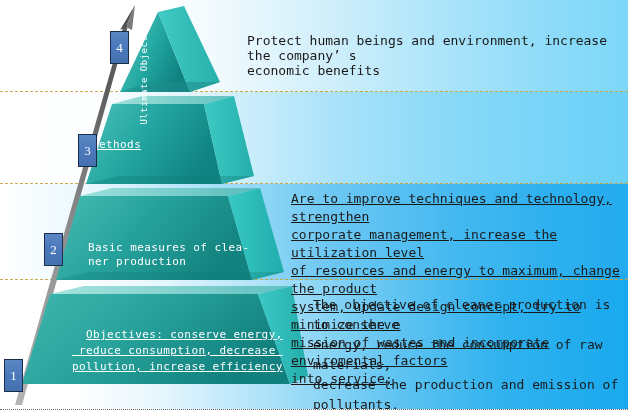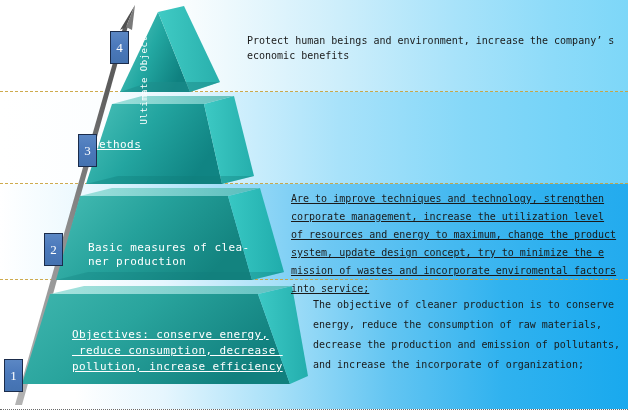--- a/index.html
+++ b/index.html
@@ -88,20 +88,21 @@
     text-decoration: underline;
   }
   #label-2 {
     left: 88px;
     top: 241px;
   }
   #label-1 {
     left: 72px;
     top: 327px;
     line-height: 16px;
+    text-align: right;
   }
 
   
   .badge {
     position: absolute;
     width: 19px;
     height: 33px;
     background: linear-gradient(to bottom,#5b87c4 0%,#4b79bb 45%,#4472b0 100%);
     border: 1.5px solid #1b2c4b;
     color: #ffffff;
@@ -114,21 +115,21 @@
   }
   #badge-4 { left: 110px; top: 31px; }
   #badge-3 { left: 78px;  top: 134px; }
   #badge-2 { left: 44px;  top: 233px; }
   #badge-1 { left: 4px;   top: 359px; }
 
   
   .desc {
     position: absolute;
     color: #1a1a1a;
-    font-size: 10px;
+    font-size: 13px;
     white-space: pre-line;
   }
   #desc-4 { left: 247px; top: 33px;  width: 370px; line-height: 15px; }
   #desc-3 { left: 259px; top: 110px; width: 360px; line-height: 16px; }
   #desc-2 { left: 291px; top: 190px; width: 330px; line-height: 18px; text-decoration: underline; }
   #desc-1 { left: 313px; top: 295px; width: 310px; line-height: 20px; }
 </style>
 </head>
 <body>
 

